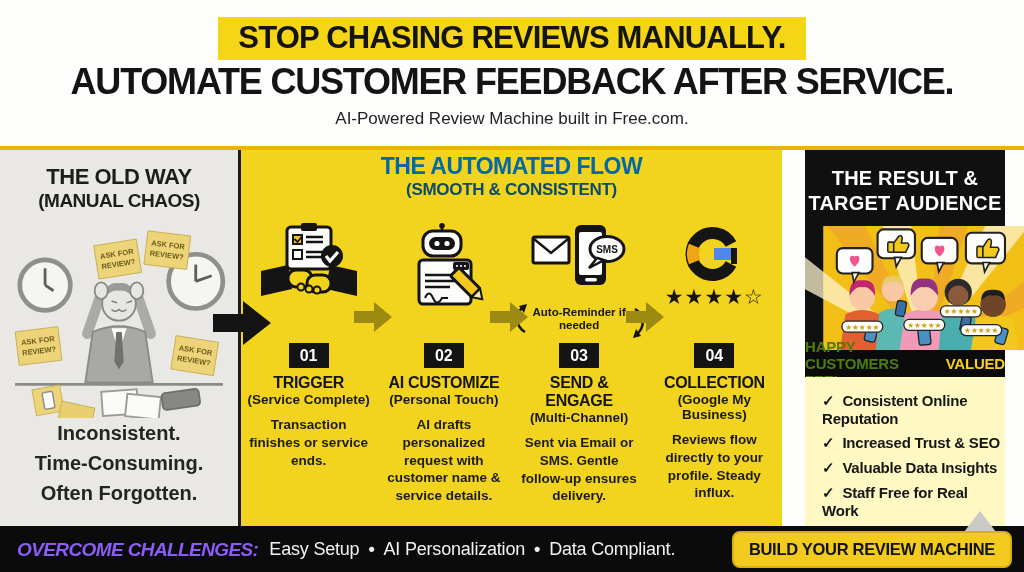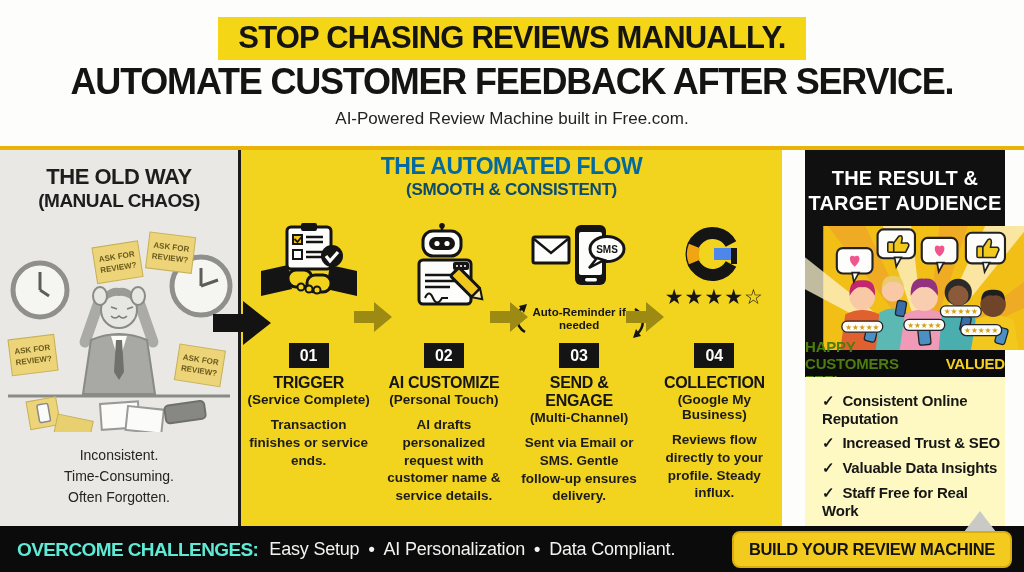--- a/index.html
+++ b/index.html
@@ -13,21 +13,21 @@
   .hdr-sub { font-size:17px; color:#232323; margin-top:7px; font-weight:500; }
 
   
   .columns { display:flex; height:380px; border-top:4px solid #eab308; }
 
   
   .panel-old { width:238px; background:#e9e8e4; display:flex; flex-direction:column; text-align:center; }
   .old-title { font-size:22px; font-weight:bold; letter-spacing:-0.5px; color:#1d1d1d; margin-top:14px; }
   .old-sub { font-size:19px; font-weight:bold; letter-spacing:-0.5px; color:#1d1d1d; }
   .old-illu { display:block; margin-top:2px; }
-  .pains { margin-top:auto; padding-bottom:18px; font-size:14px; line-height:1.5; color:#242424; font-weight:400; }
+  .pains { margin-top:auto; padding-bottom:18px; font-size:20px; line-height:1.5; color:#242424; font-weight:700; }
 
   
   .panel-flow { width:544px; background:#f2d31d; border-left:3px solid #1b1b1b; position:relative; text-align:center; }
   .flow-title { font-size:23px; font-weight:bold; letter-spacing:-0.5px; color:#0369a1; margin-top:3px; }
   .flow-sub { font-size:17px; font-weight:bold; letter-spacing:-0.3px; color:#0c4a6e; }
   .steps { display:flex; margin-top:22px; }
   .step { flex:1; padding:0 3px; position:relative; }
   .icon-box { height:88px; display:flex; align-items:center; justify-content:center; }
   .note-slot { height:30px; position:relative; }
   .note-wrap { position:absolute; left:50%; transform:translateX(-50%); top:-6px; width:128px; }
@@ -55,21 +55,21 @@
   .check-mark { margin-right:8px; }
 
   
   .big-arrow { position:absolute; left:213px; top:301px; z-index:5; }
 
   
   .gray-triangle { position:absolute; left:951px; top:511px; width:58px; height:38px; background:#c9c9c6; clip-path:polygon(50% 0, 100% 100%, 0 100%); z-index:1; }
 
   
   .footer { height:47px; background:#0b0b0b; display:flex; align-items:center; padding:0 12px 0 17px; position:relative; }
-  .footer-label { color:#5eead4; font-weight:bold; font-size:19px; letter-spacing:-0.6px; }
+  .footer-label { color:#8b5cf6; font-weight:bold; font-size:19px; letter-spacing:-0.6px;font-style:italic; }
   .footer-items { color:#f2f2f0; font-size:18px; margin-left:11px; display:flex; align-items:center; gap:9px; letter-spacing:-0.2px; }
   .dot-sep { color:#f2f2f0; font-weight:bold; }
   .cta-button { margin-left:auto; position:relative; z-index:2; background:#f3ca1e; color:#131313; border:2px solid #d8ae12; border-radius:8px; font-family:"Liberation Sans",sans-serif; font-weight:bold; font-size:16.5px; letter-spacing:-0.3px; padding:7px 15px; cursor:pointer;text-align:center; }
 
   svg text { font-family:"Liberation Sans", sans-serif; }
 </style>
 </head>
 <body>
 
 <div class="poster">

